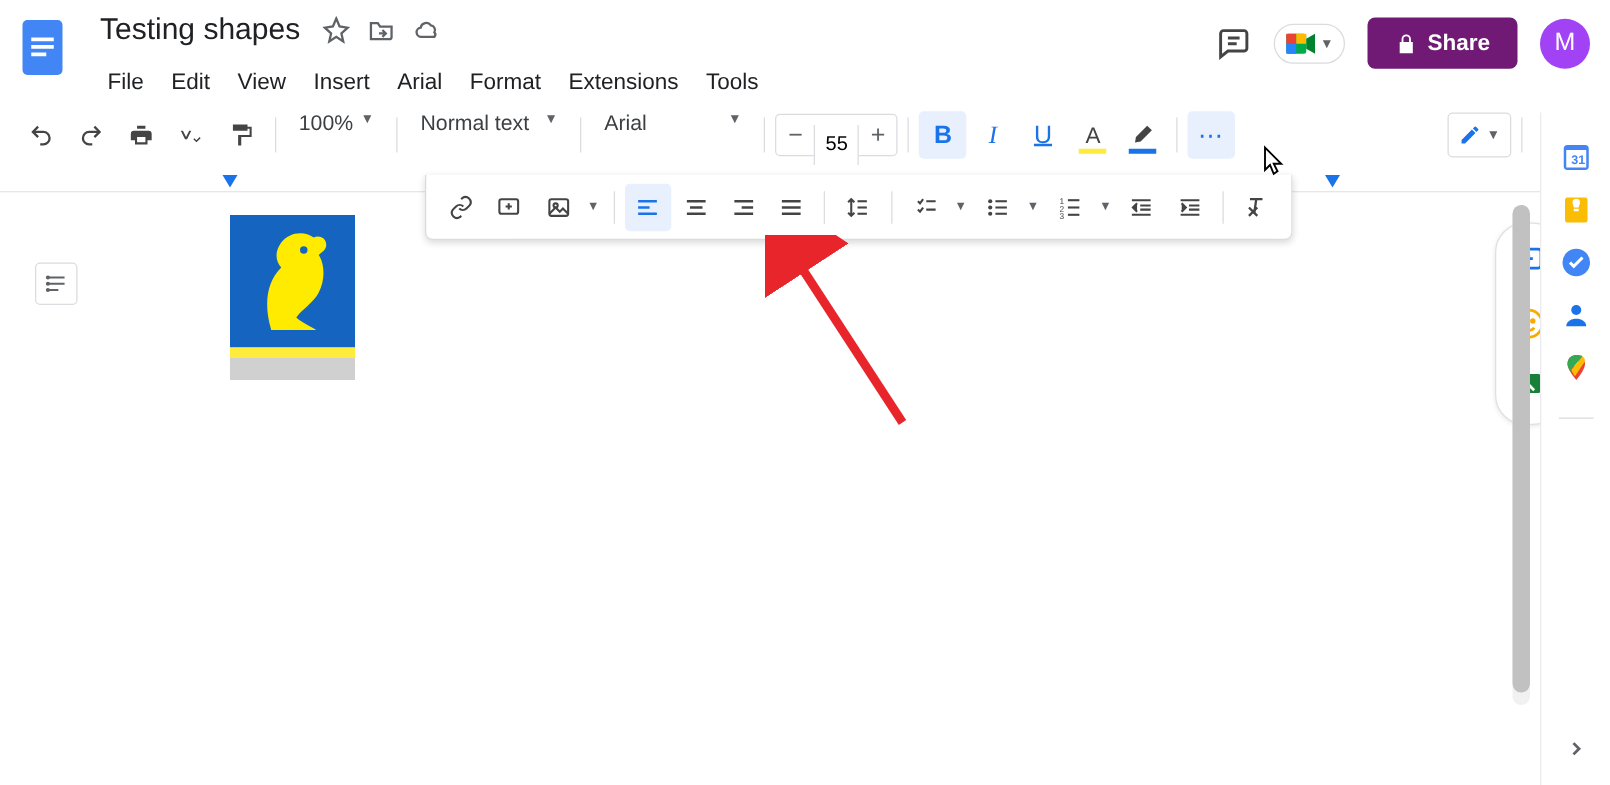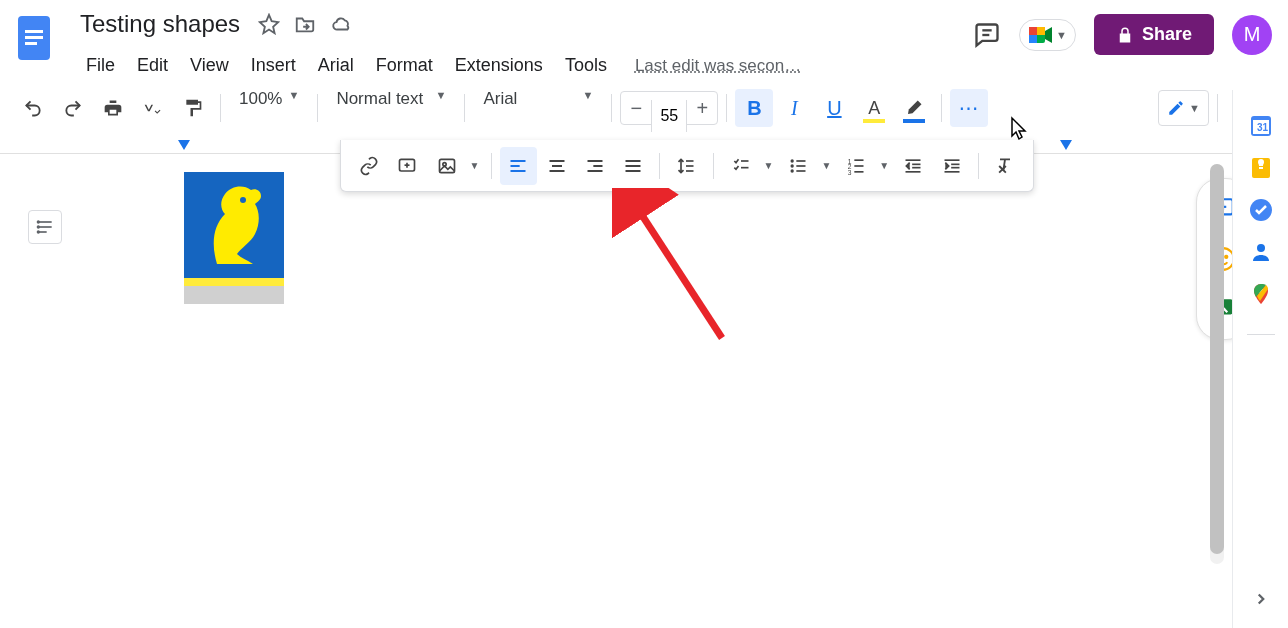--- a/index.html
+++ b/index.html
@@ -124,21 +124,20 @@
     </div>
     <div class="menu-row">
       <span class="menu-item">File</span>
       <span class="menu-item">Edit</span>
       <span class="menu-item">View</span>
       <span class="menu-item">Insert</span>
       <span class="menu-item">Arial</span>
       <span class="menu-item">Format</span>
       <span class="menu-item">Extensions</span>
       <span class="menu-item">Tools</span>
-      <span class="last-edit">Last edit was secon…</span>
     </div>
   </div>
   <div class="top-right">
     <span class="comment-history">
       <svg width="28" height="28" viewBox="0 0 24 24" fill="none" stroke="#444" stroke-width="2">
           <path d="M21 15a2 2 0 0 1-2 2H8l-5 4V5a2 2 0 0 1 2-2h14a2 2 0 0 1 2 2z"></path>
           <line x1="8" y1="8" x2="16" y2="8"></line>
           <line x1="8" y1="12" x2="14" y2="12"></line>
         </svg>
     </span>

